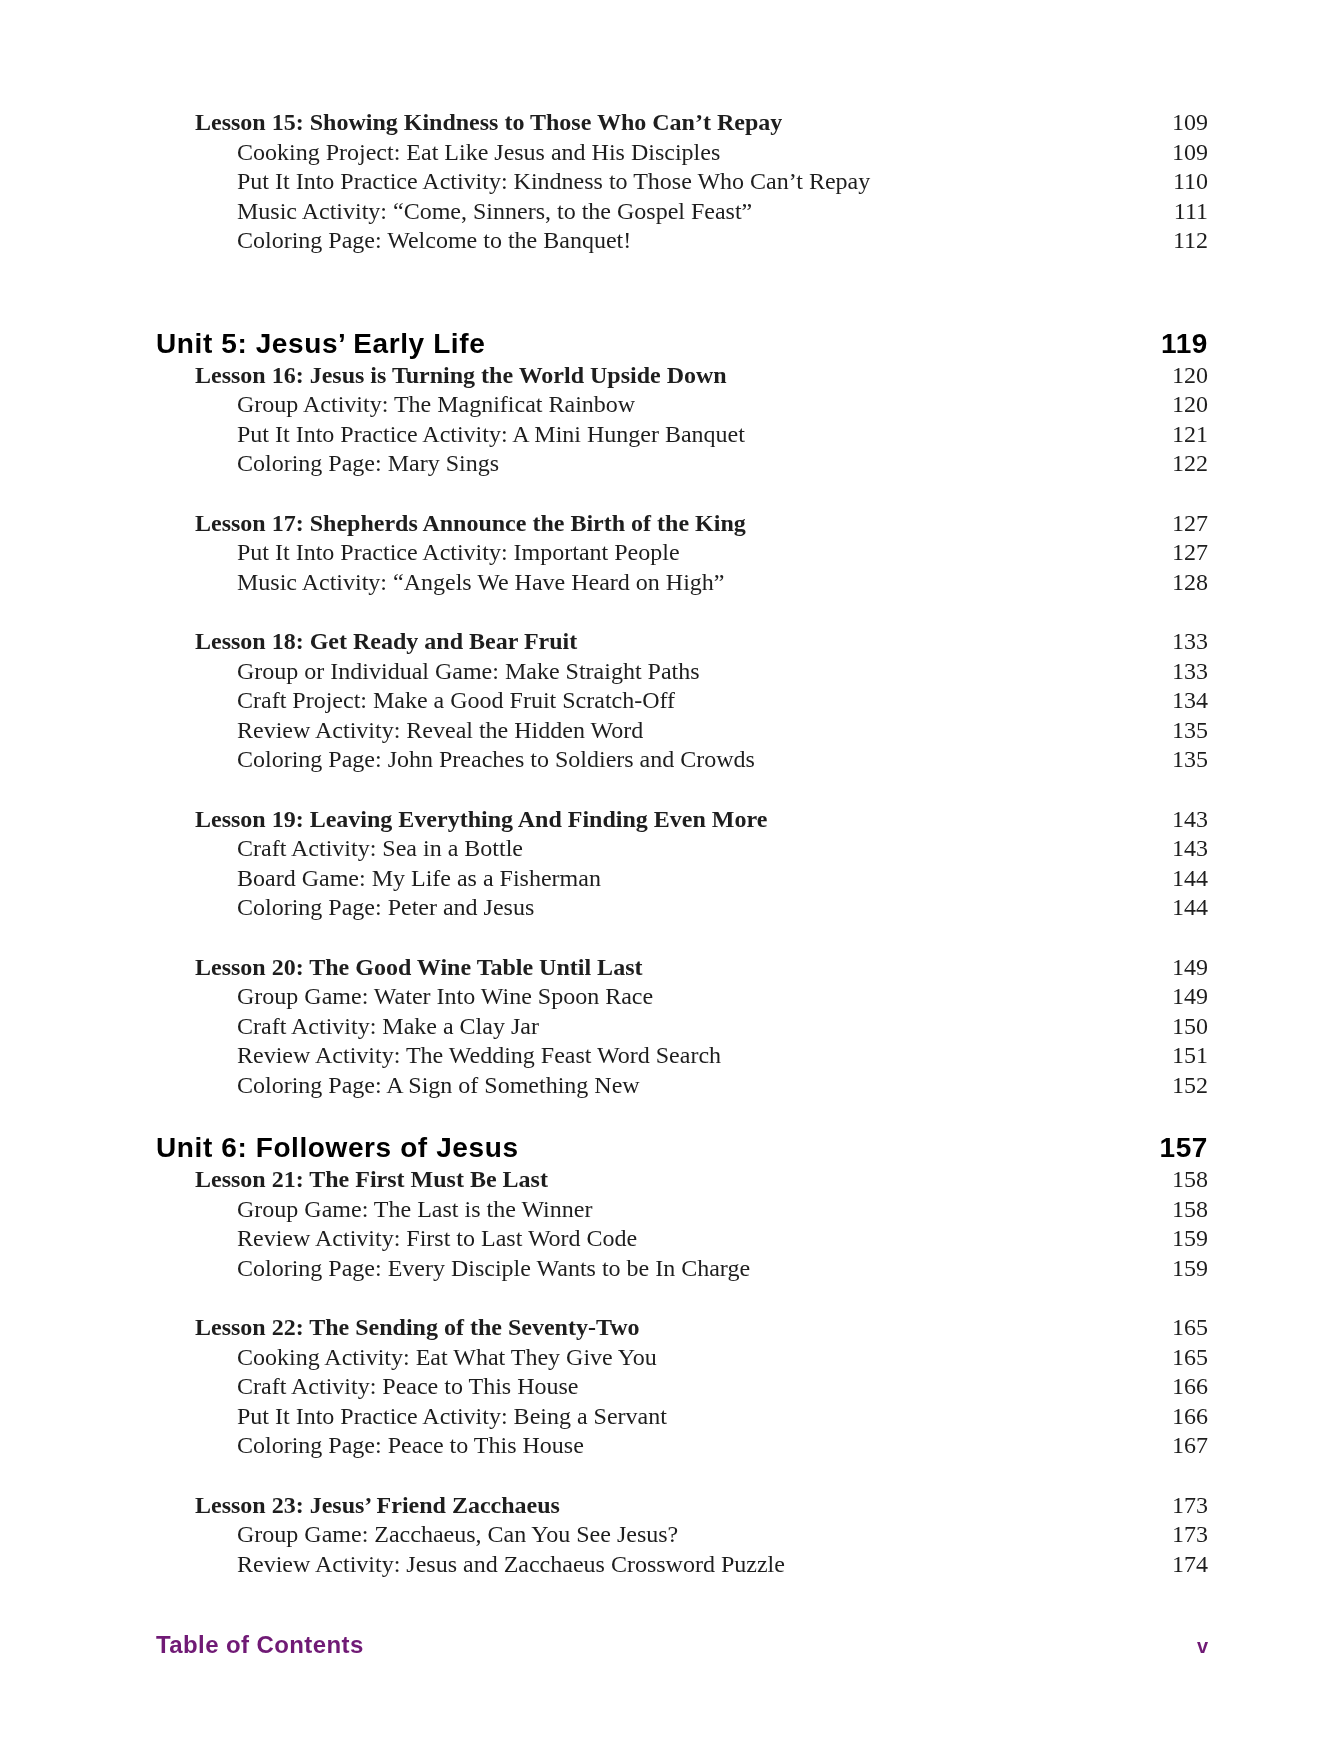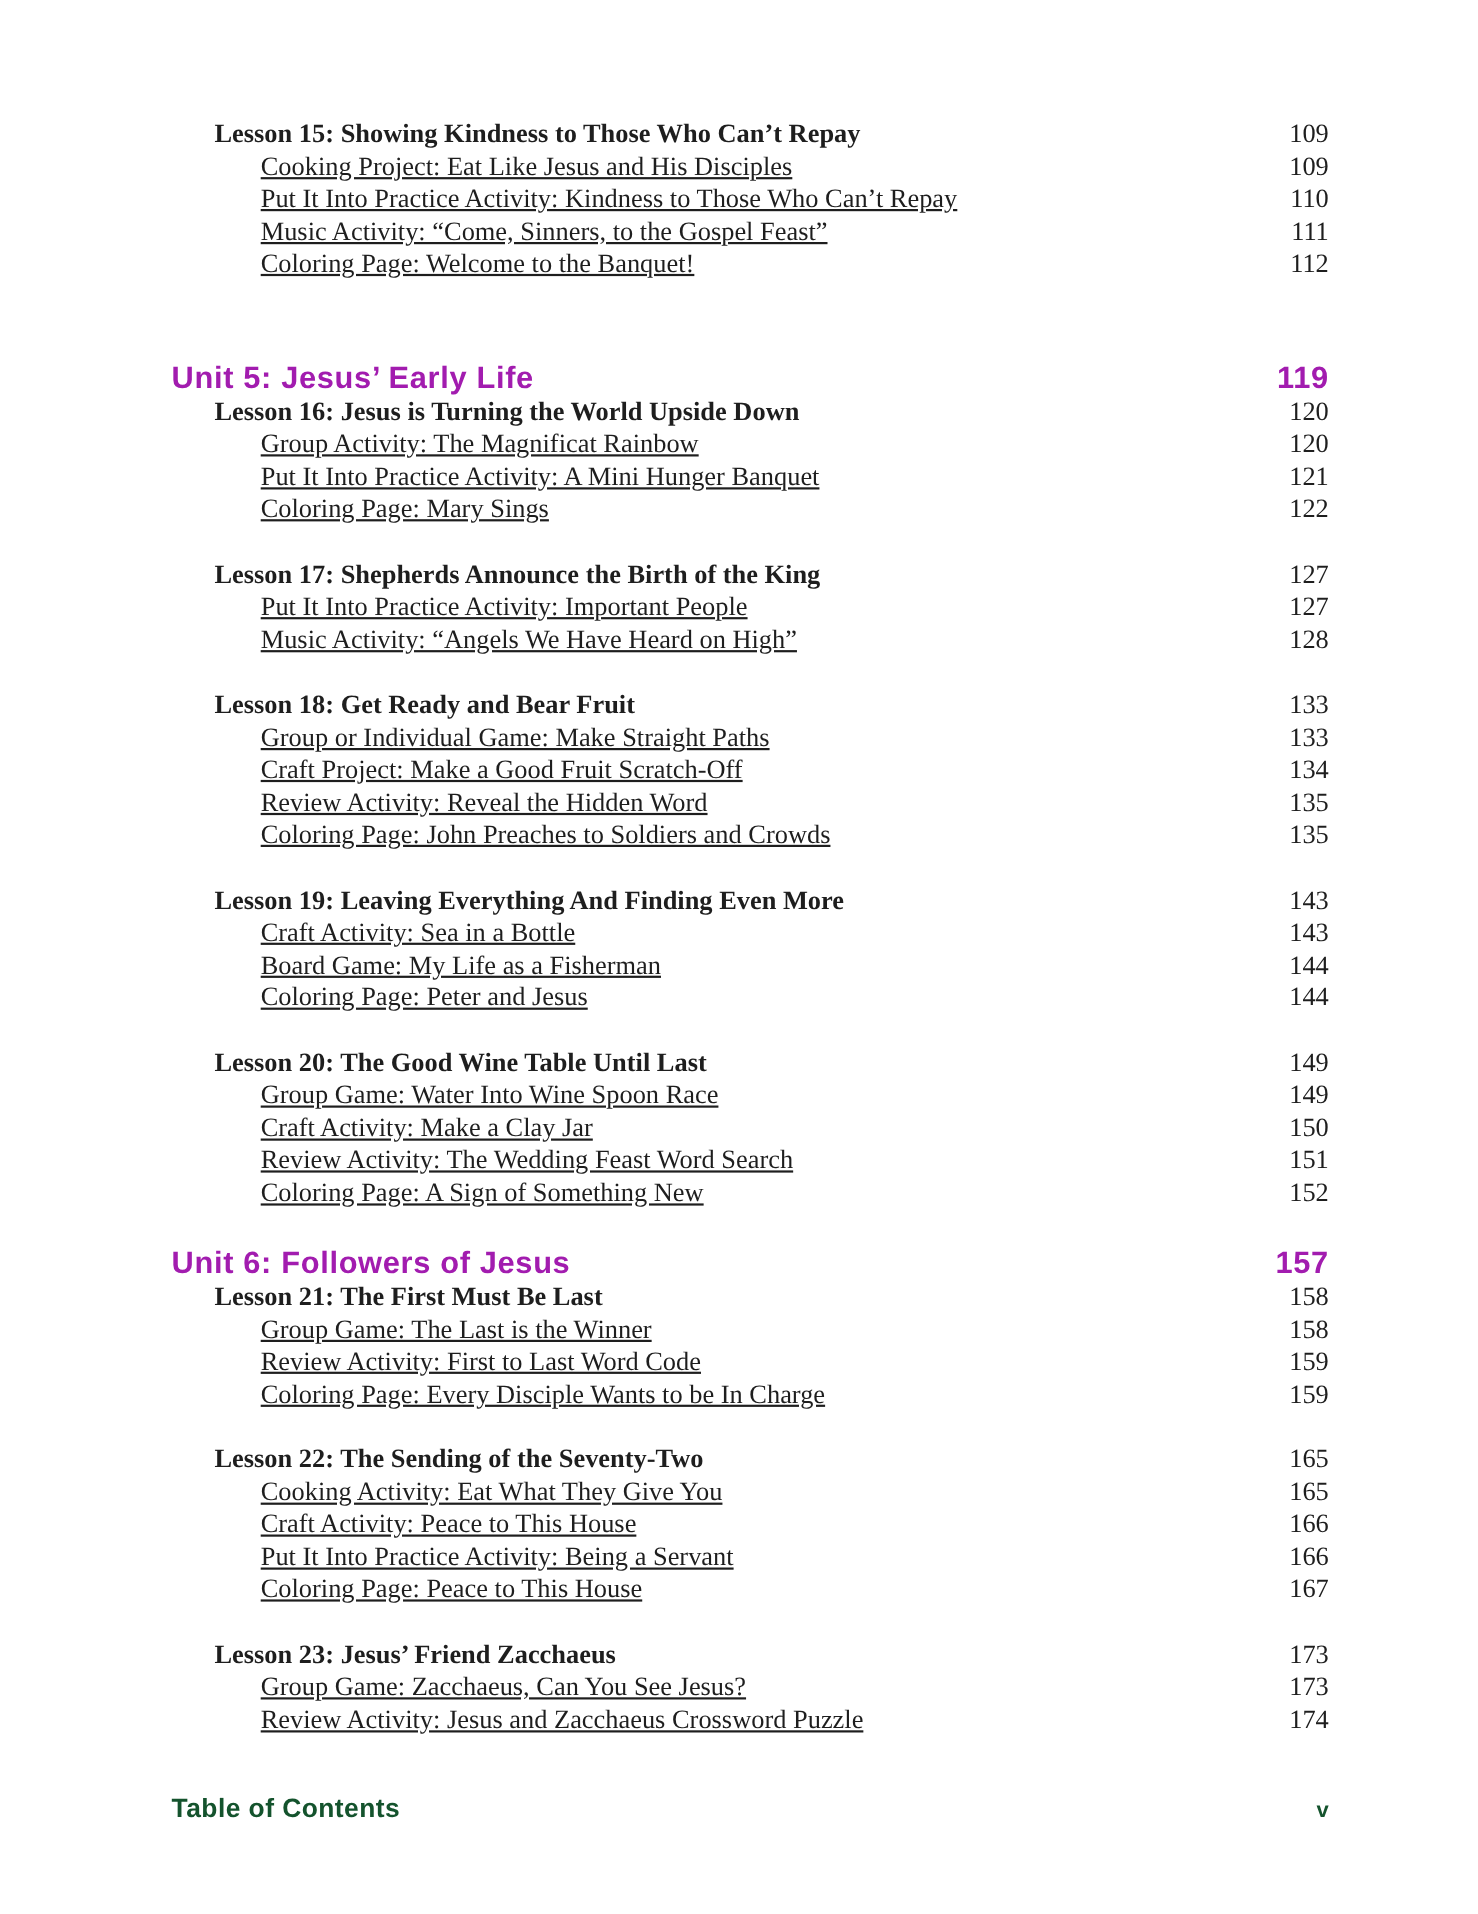--- a/index.html
+++ b/index.html
@@ -25,51 +25,51 @@
   }
   .row .title { white-space: nowrap; text-align: center; }
   .row .num   { white-space: nowrap; padding-left: 12px; }
 
   .unit-row {
     font-family: "Liberation Sans", sans-serif;
     font-weight: 700;
     font-size: 28px;
     line-height: 34px;
     letter-spacing: 0.6px;
-    color: #a21caf;
+    color: #000000;
   }
   .lesson-row {
     font-size: 24px;
     line-height: 29.5px;
     font-weight: 700;
   }
   .lesson-row .title { padding-left: 39px; }
   .activity-row {
     font-size: 24px;
     line-height: 29.5px;
     font-weight: 400;
   }
-  .activity-row .title { padding-left: 81px; text-decoration: underline; }
+  .activity-row .title { padding-left: 81px; }
   .lesson-row .num, .activity-row .num { font-weight: 400; }
 
   .toc > section:nth-child(2) { margin-top: 71px; }  
   .toc > section:nth-child(3) { margin-top: 31px; }  
   .block + .block { margin-top: 30px; }              
 
   .footer {
     position: absolute;
     top: 1631px;
     left: 156px;
     width: 1052px;
     display: flex;
     justify-content: space-between;
     align-items: baseline;
     font-family: "Liberation Sans", sans-serif;
     font-weight: 700;
-    color: #14532d;
+    color: #701a75;
   }
   .footer .footer-title { font-size: 24px; letter-spacing: 0.4px; }
   .footer .footer-page  { font-size: 20px; }
 </style>
 </head>
 <body>
 
 <div class="page">
   <div class="toc">
       <section>

